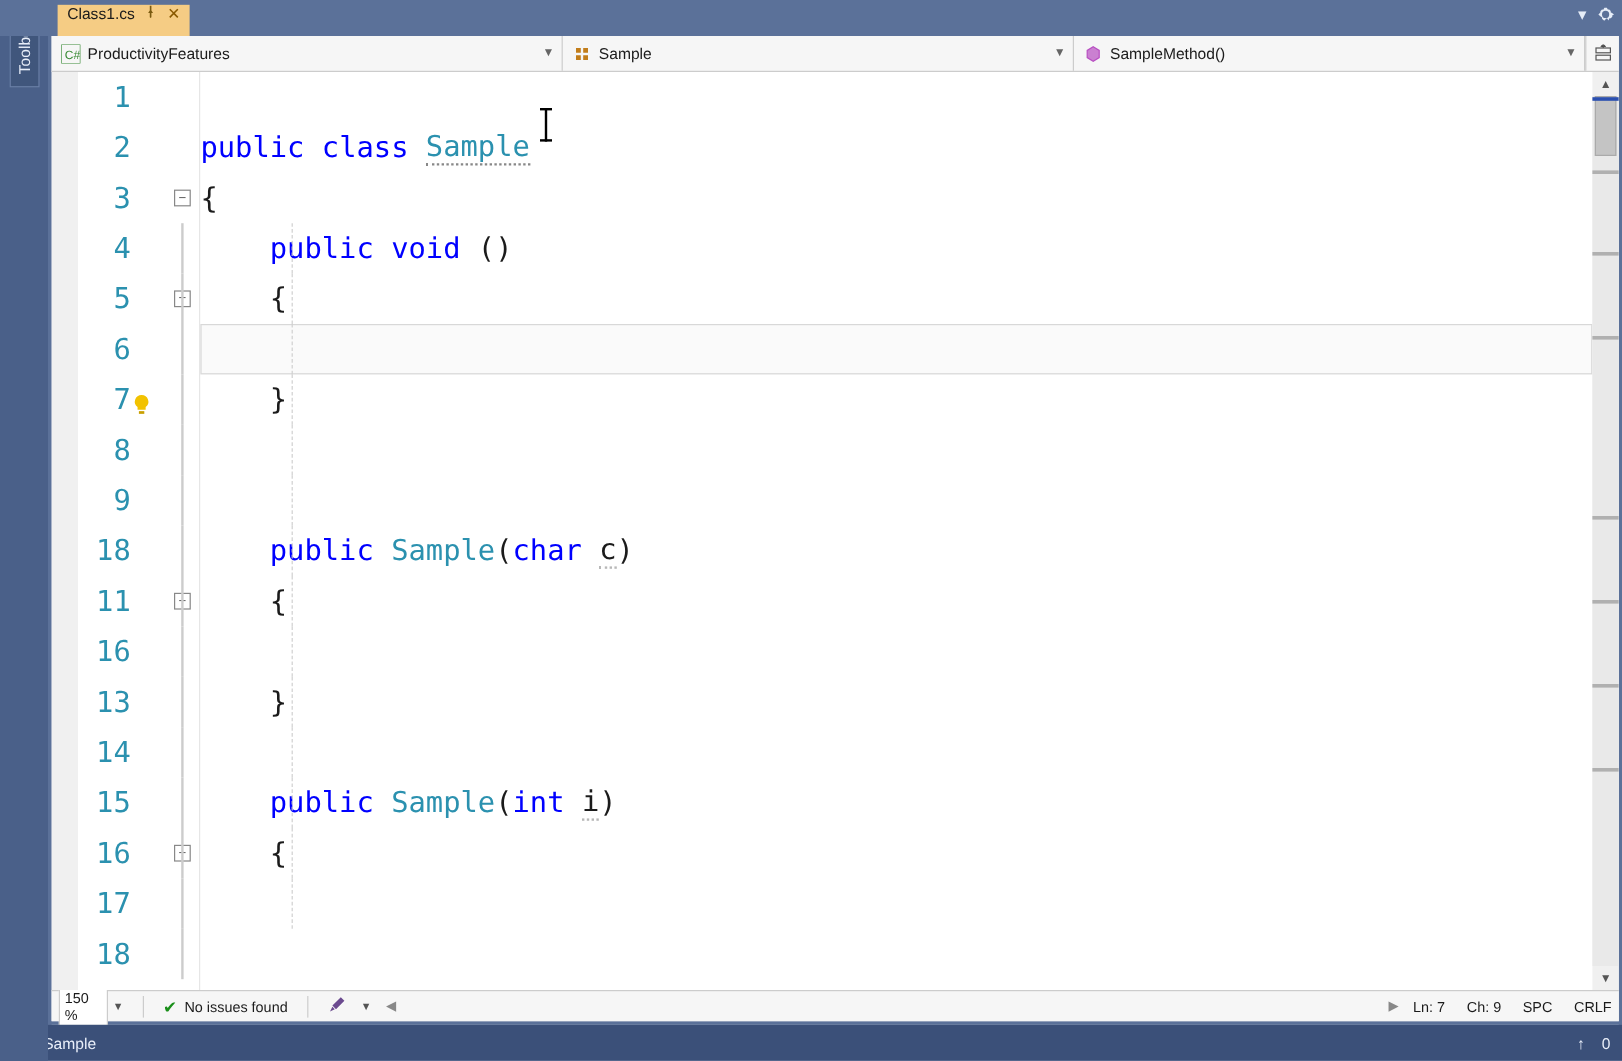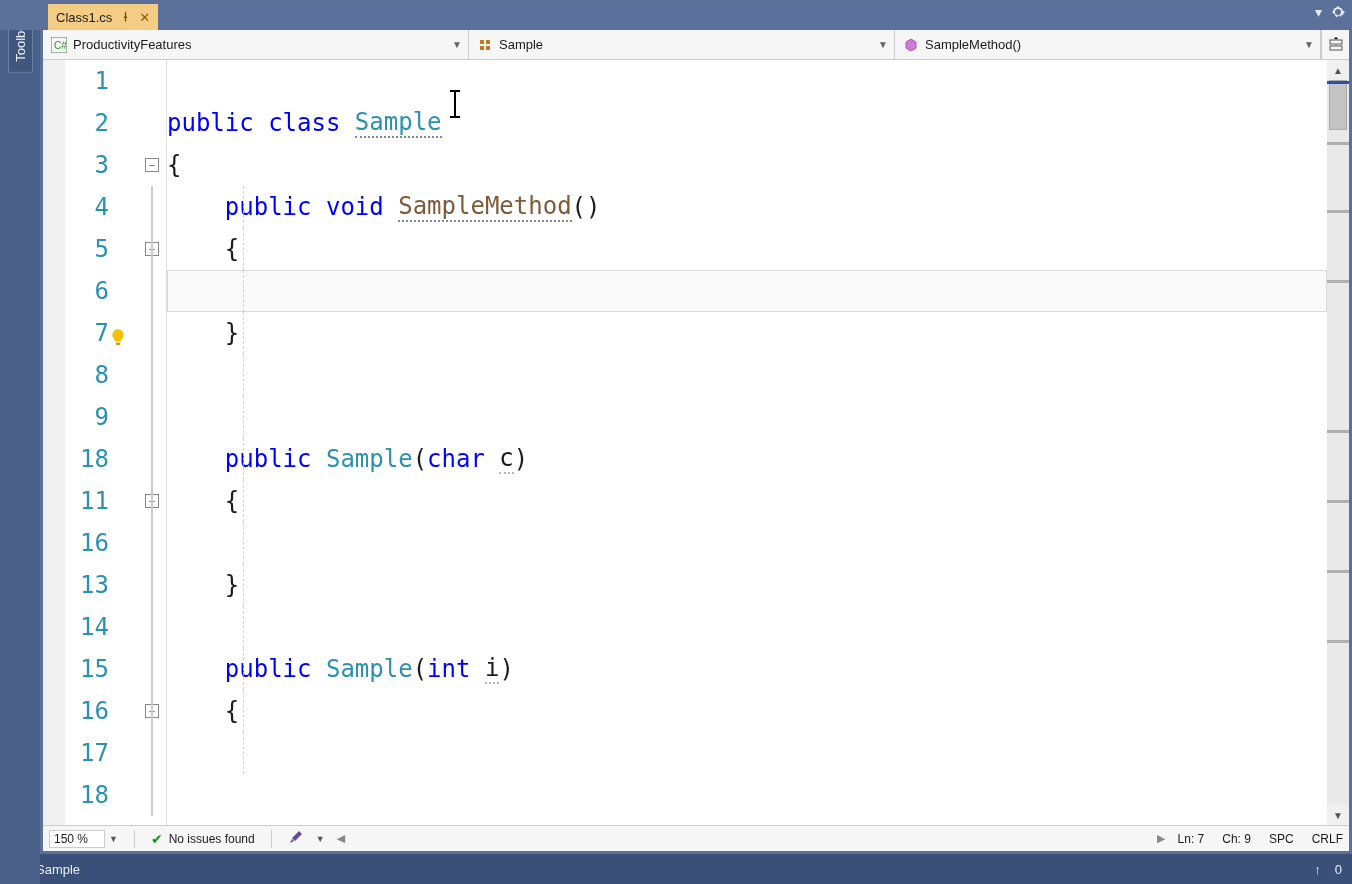--- a/index.html
+++ b/index.html
@@ -1,21 +1,21 @@
 <!DOCTYPE html>
 <html><head>
 <meta charset="utf-8">
 <style>
 * { margin: 0; padding: 0; box-sizing: border-box; }
 html, body { width: 1352px; height: 884px; overflow: hidden; font-family: "Segoe UI", Arial, sans-serif; }
 body { display: flex; flex-direction: column; background: #5b7199; }
 
 
 .tab-strip { height: 30px; background: #5b7199; display: flex; align-items: flex-end; padding-left: 48px; position: relative; }
-.tab { background: #f5cc84; height: 26px; display: flex; align-items: center; padding: 0 8px; font-size: 13px; color: #1b1b1b; gap: 8px; }
+.tab { background: #f5cc84; height: 26px; display: flex; padding: 0 8px; font-size: 13px; color: #1b1b1b; gap: 8px; }
 .tab .pin { font-size: 11px; color: #555; }
 .tab .close { font-size: 13px; color: #8a5a00; cursor: pointer; }
 .tab-strip-right { position: absolute; right: 6px; top: 4px; display: flex; gap: 8px; color: #e6edf8; font-size: 14px; }
 
 
 .toolbox-rail { position: absolute; left: 0; top: 0; width: 40px; height: 100%; background: #4a6089; display: flex; justify-content: center; padding-top: 6px; }
 .toolbox-tab { writing-mode: vertical-rl; transform: rotate(180deg); background: #40567c; color: #e8eef9; font-size: 13px; padding: 10px 4px; border: 1px solid #6b80a8; height: fit-content; }
 
 
 .main { flex: 1; display: flex; margin-left: 40px; background: #fff; flex-direction: column; height: calc(100% - 30px - 30px); border: 3px solid #5b7199; border-top: 0; }
@@ -51,21 +51,21 @@
 .kw { color: #0000ff; }
 .type { color: #2b91af; }
 .ident { color: #1b1b1b; }
 .method { color: #7d5b3a; }
 .dotted { border-bottom: 2px dotted #888; }
 .param-dotted { border-bottom: 2px dotted #b8b8b8; }
 
 
 .editor-footer { height: 26px; background: #f6f6f6; border-top: 1px solid #ccc; display: flex; align-items: center; font-size: 12px; color: #1b1b1b; padding: 0 6px; gap: 12px; }
 .zoom-box { display: flex; align-items: center; gap: 4px; }
-.zoom-input { width: 56px; border: 1px solid #ccc; padding: 1px 4px; font-size: 12px; background: #fff; }
+.zoom-input { width: 41px; border: 1px solid #ccc; padding: 1px 4px; font-size: 12px; background: #fff; }
 .zoom-dd { font-size: 9px; color: #555; cursor: pointer; }
 .issues { display: flex; align-items: center; gap: 6px; }
 .check-ico { color: #1a8f1a; font-size: 14px; }
 .footer-sep { width: 1px; height: 18px; background: #ccc; margin: 0 4px; }
 .hscroll-area { flex: 1; display: flex; align-items: center; gap: 2px; }
 .hscroll-arrow { color: #888; font-size: 11px; cursor: pointer; }
 .hscroll-track { flex: 1; height: 14px; }
 .footer-right { margin-left: auto; display: flex; gap: 18px; }
 .brush-ico { color: #6b4a8f; font-size: 14px; }
 
@@ -229,21 +229,21 @@
           <div class="fold-vline" style="top: 0px; bottom: 0px;"></div>
         </div>
       </div>
     <div class="code-area" id="codearea">
       <div class="text-cursor" style="left:287px; top:30px">
           <div class="bar"></div>
         </div>
         <div class="code-line"></div>
         <div class="code-line"><span class="kw">public</span><span> </span><span class="kw">class</span><span> </span><span class="type dotted">Sample</span></div>
         <div class="code-line"><span class="ident">{</span></div>
-        <div class="code-line"><div class="guide-line" style="left: 76px;"></div><span>    </span><span class="kw">public</span><span> </span><span class="kw">void</span><span> </span><span class="method dotted">SampleMethod</span><span class="ident">()</span></div>
+        <div class="code-line"><div class="guide-line" style="left: 76px;"></div><span>    </span><span class="kw">public</span><span> </span><span class="kw">void</span><span> </span><span class="ident">()</span></div>
         <div class="code-line"><div class="guide-line" style="left: 76px;"></div><span>    </span><span class="ident">{</span></div>
         <div class="code-line"><div class="current-line"></div><div class="guide-line" style="left: 76px;"></div></div>
         <div class="code-line"><div class="guide-line" style="left: 76px;"></div><span>    </span><span class="ident">}</span></div>
         <div class="code-line"><div class="guide-line" style="left: 76px;"></div></div>
         <div class="code-line"><div class="guide-line" style="left: 76px;"></div></div>
         <div class="code-line"><div class="guide-line" style="left: 76px;"></div><span>    </span><span class="kw">public</span><span> </span><span class="type">Sample</span><span class="ident">(</span><span class="kw">char</span><span> </span><span class="ident param-dotted">c</span><span class="ident">)</span></div>
         <div class="code-line"><div class="guide-line" style="left: 76px;"></div><span>    </span><span class="ident">{</span></div>
         <div class="code-line"><div class="guide-line" style="left: 76px;"></div></div>
         <div class="code-line"><div class="guide-line" style="left: 76px;"></div><span>    </span><span class="ident">}</span></div>
         <div class="code-line"><div class="guide-line" style="left: 76px;"></div></div>

